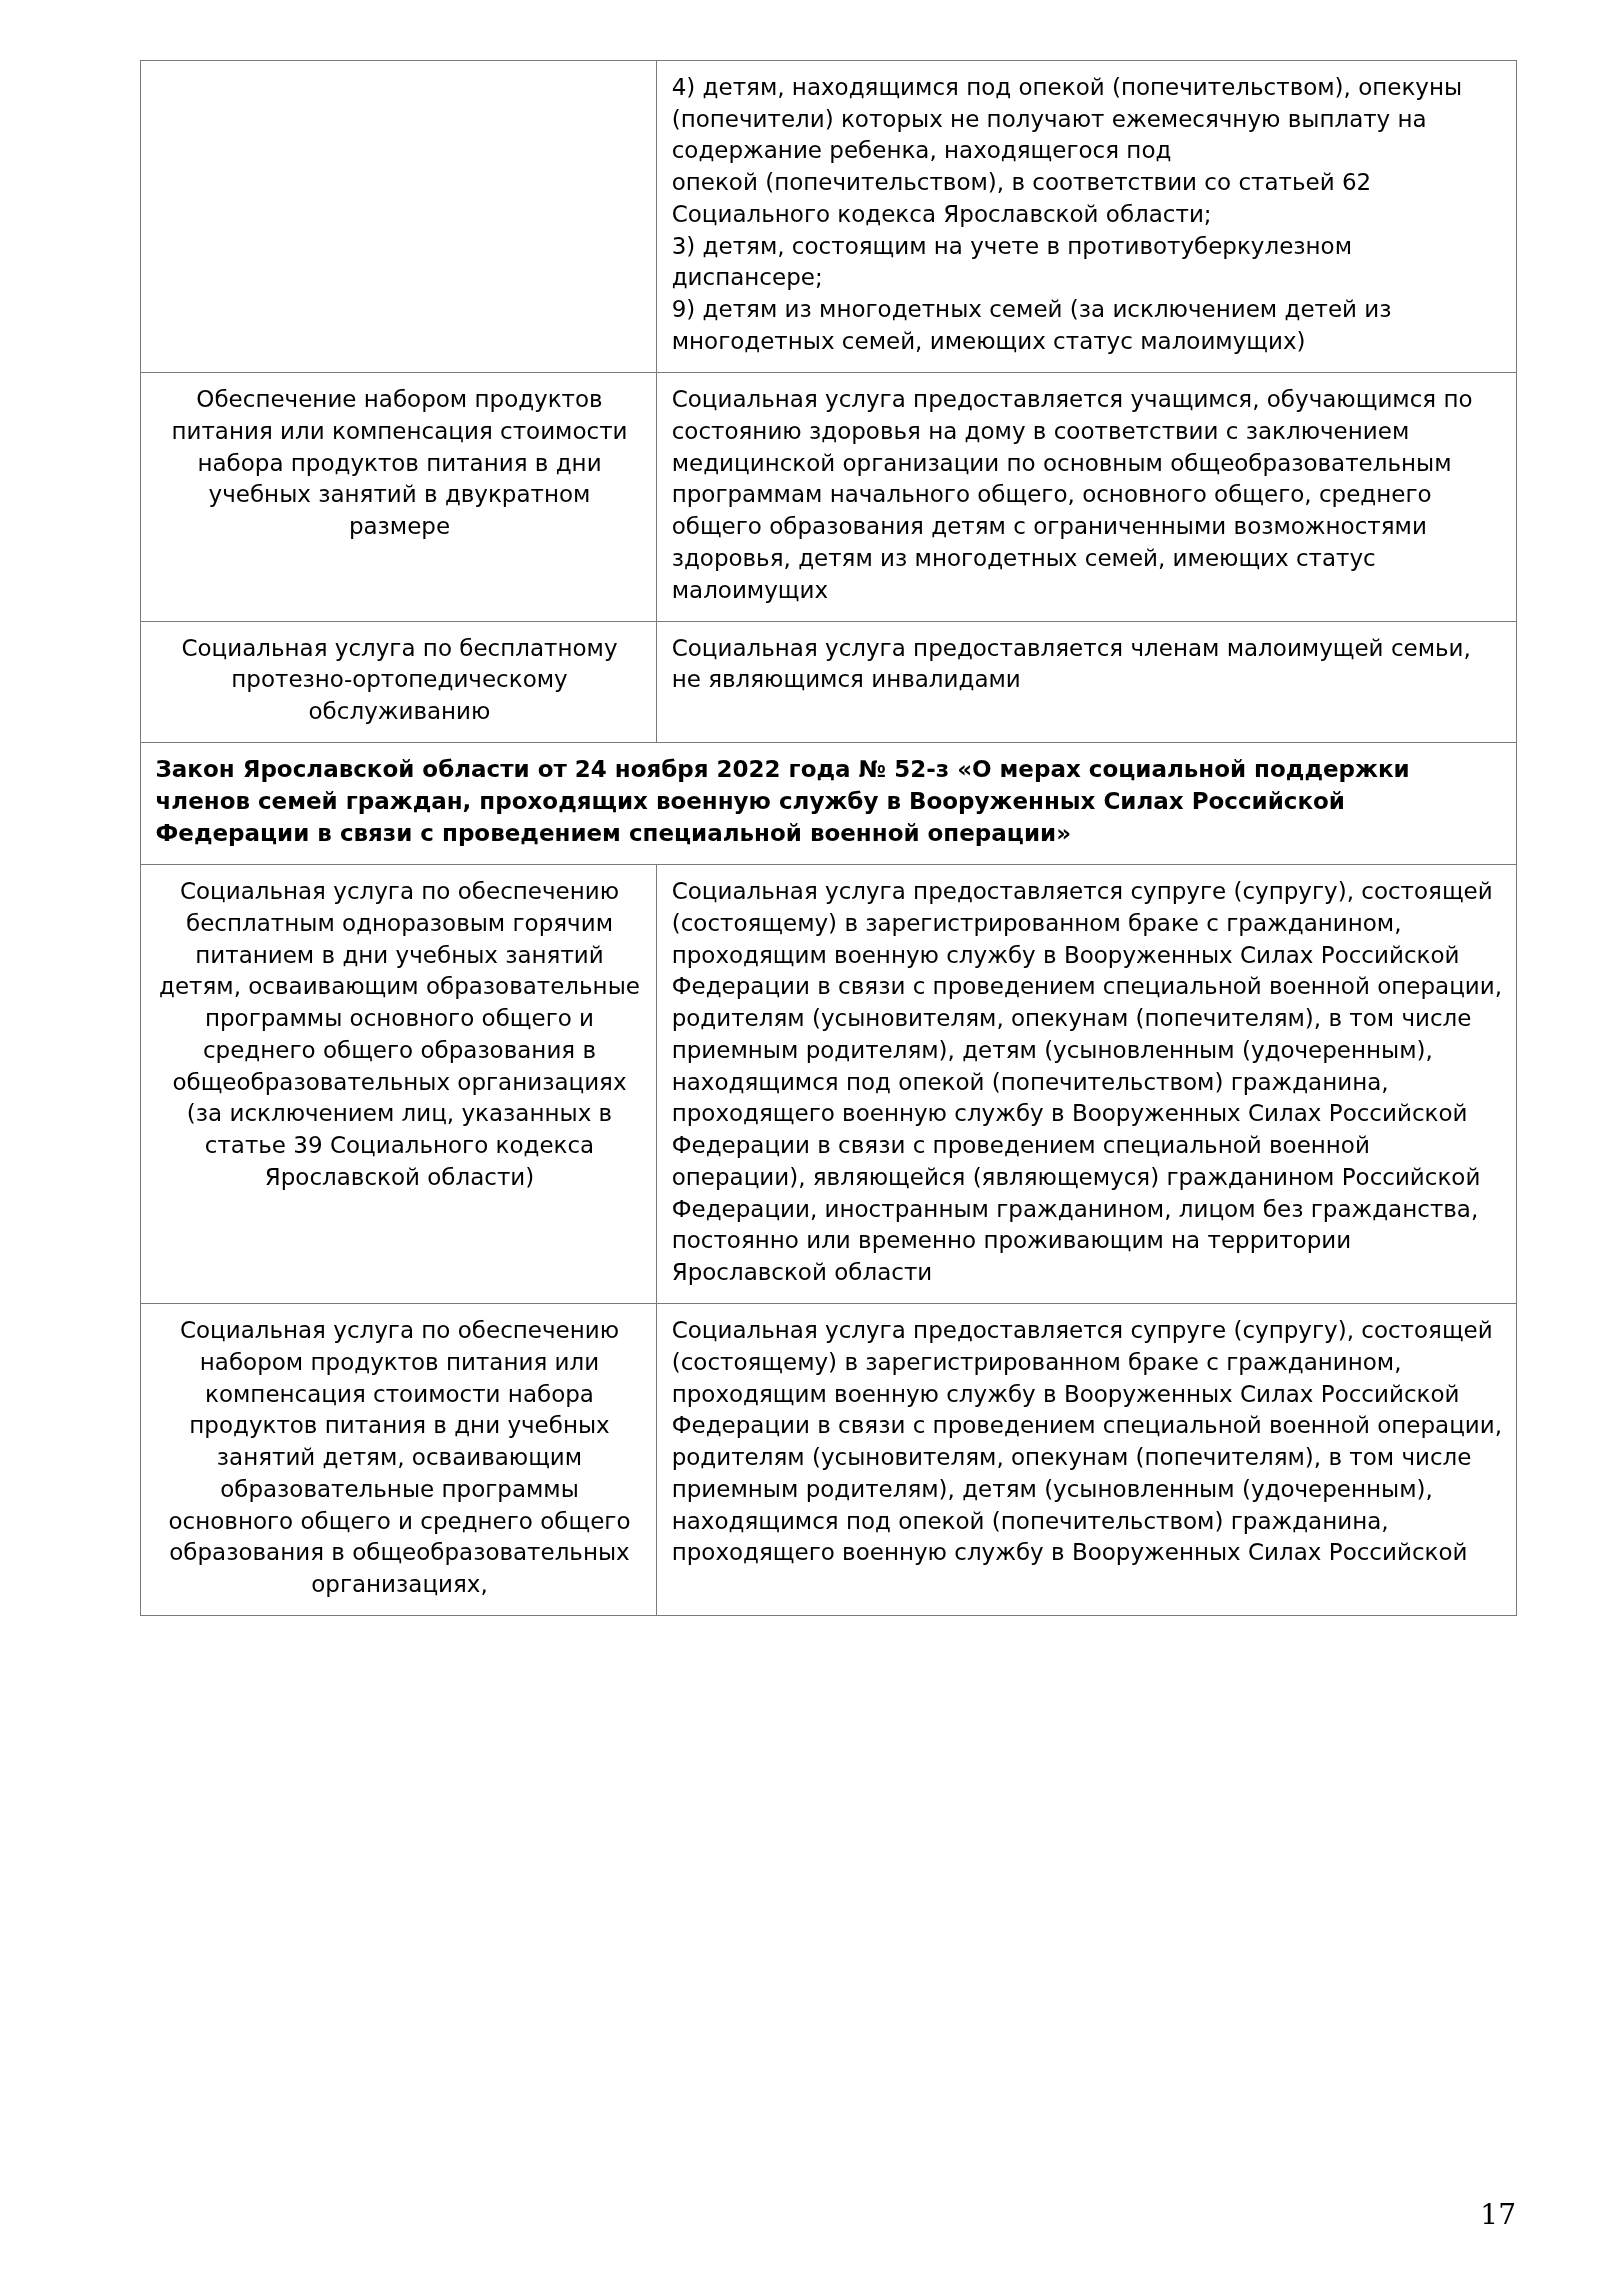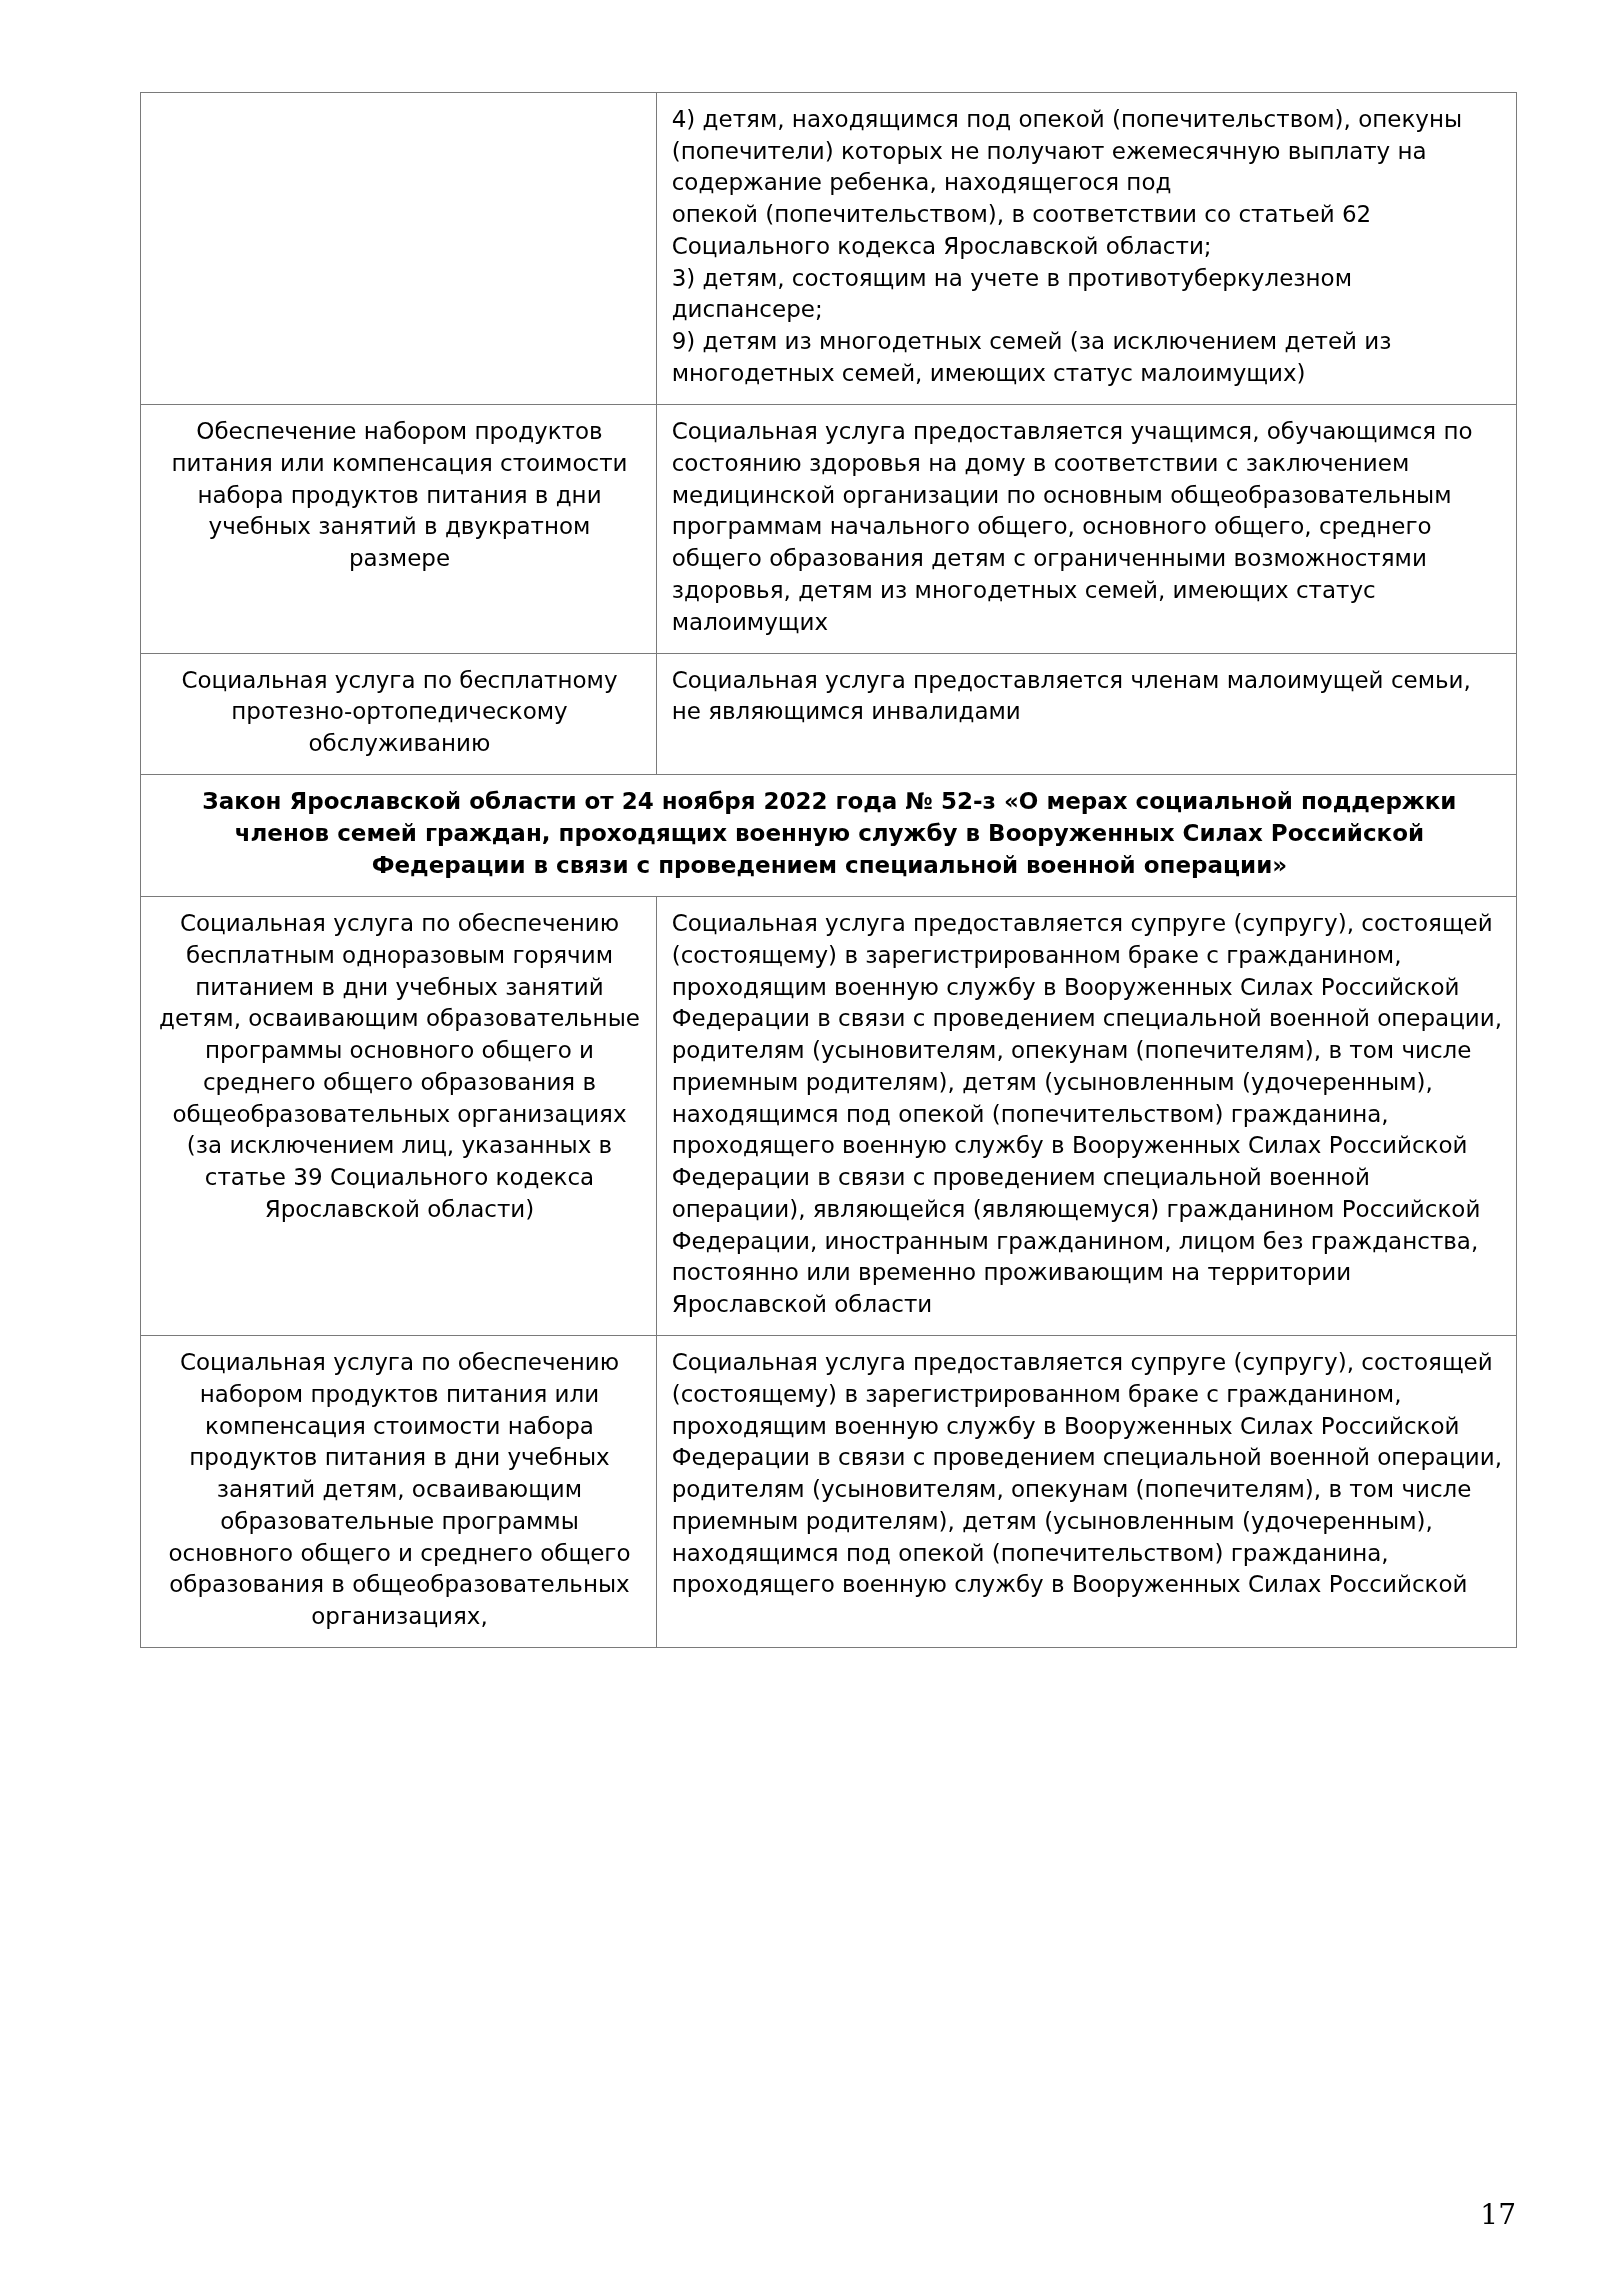--- a/index.html
+++ b/index.html
@@ -11,21 +11,21 @@
     width: 1624px;
     min-height: 2287px;
     font-family: "DejaVu Sans", sans-serif;
     color: #000000;
     position: relative;
   }
   .page {
     box-sizing: border-box;
     width: 1624px;
     min-height: 2287px;
-    padding: 92px 107px 54px 140px;
+    padding: 60px 107px 54px 140px;
     position: relative;
   }
   table.doc-table {
     border-collapse: collapse;
     width: 100%;
     table-layout: fixed;
   }
   table.doc-table td {
     border: 1.4px solid #7a7a7a;
     vertical-align: top;
@@ -33,21 +33,21 @@
     font-size: 23px;
     line-height: 1.38;
     font-family: "DejaVu Sans", sans-serif;
   }
   td.col-left { width: 488px; text-align: center; }
   td.col-right { width: auto; }
   td.empty-cell { padding: 0; }
   .para { margin: 0; }
   .para + .para { margin-top: 0; }
   td.section-heading {
-    text-align: center;
+    text-align: left;
     font-weight: bold;
     font-family: "DejaVu Serif", serif;
     font-size: 22.6px;
     line-height: 1.42;
     padding: 16.3px 36px 18px 36px;
   }
   .page-number {
     position: absolute;
     right: 108px;
     bottom: 56px;

